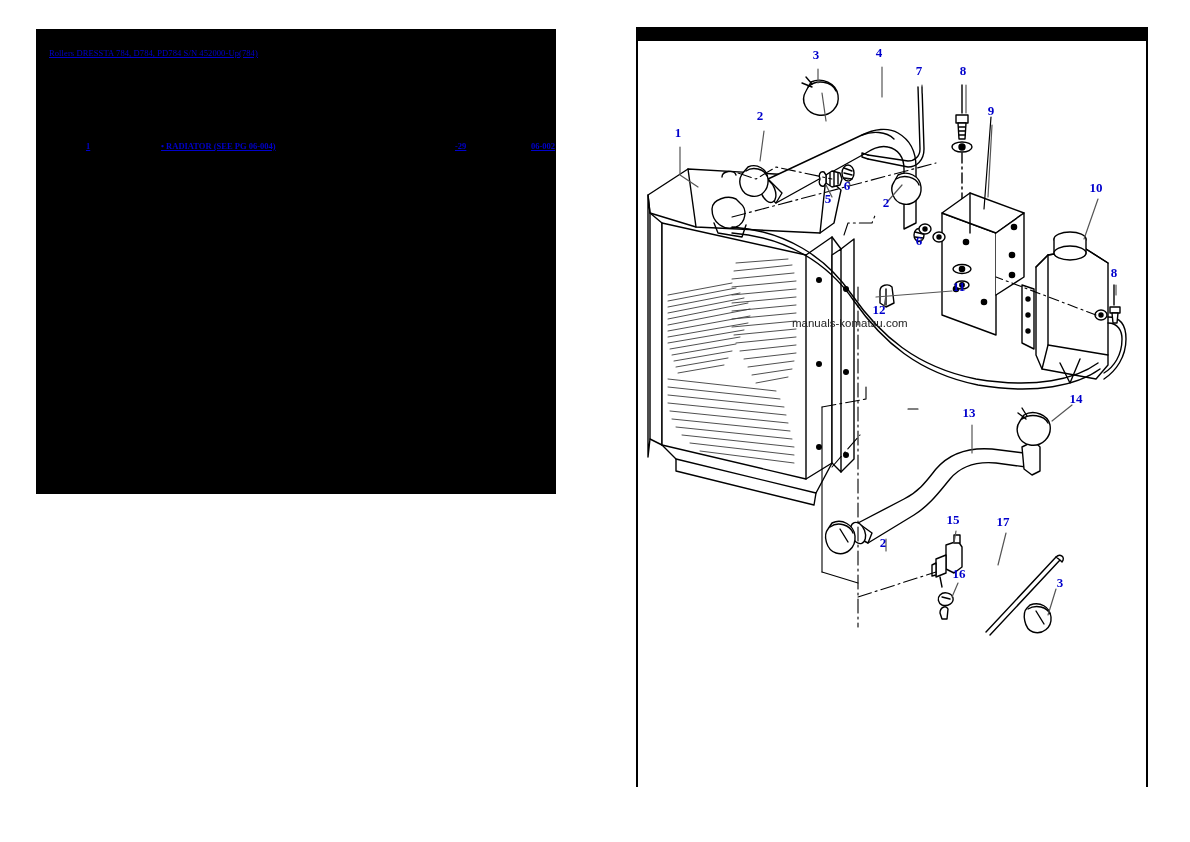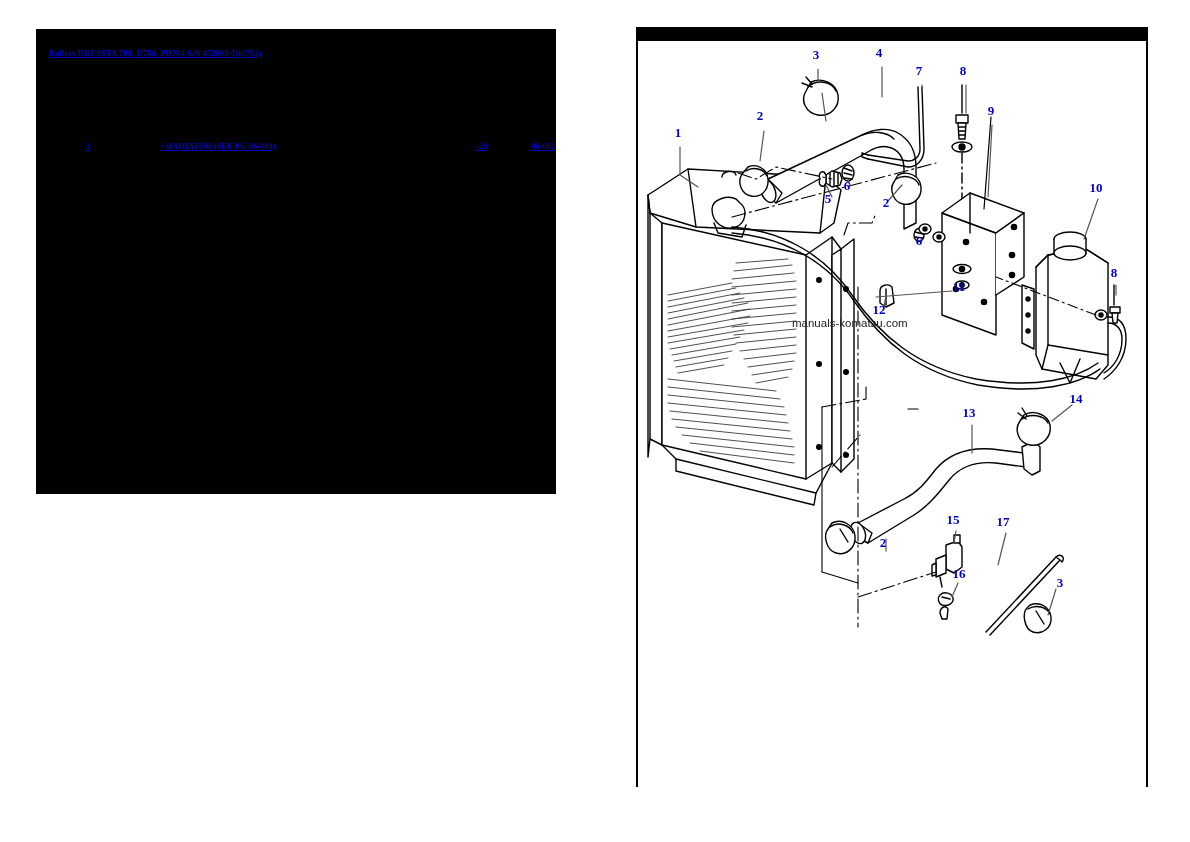--- a/index.html
+++ b/index.html
@@ -3,28 +3,28 @@
 <meta charset="utf-8">
 <style>
   html,body{margin:0;padding:0;background:#ffffff;}
   body{width:1190px;height:842px;position:relative;overflow:hidden;
        font-family:"Liberation Serif", serif;}
 
   
   #parts-panel{position:absolute;left:36px;top:29px;width:520px;height:465px;
                background:#000000;}
   #parts-title{position:absolute;left:13px;top:19px;white-space:nowrap;
-               color:#0000cc;font-size:8.5px;font-weight:bold;
+               color:#0000cc;font-size:8.5px;font-weight:normal;
                text-decoration:underline;letter-spacing:.1px;cursor:pointer;}
   .parts-row{position:absolute;left:0;width:100%;height:14px;}
   .cell{position:absolute;color:#0000cc;font-size:8.5px;font-weight:bold;
         text-decoration:underline;white-space:nowrap;cursor:pointer;}
   .c-item{left:50px;}
   .c-desc{left:125px;}
-  .c-qty {left:440px;}
+  .c-qty {left:419px;}
   .c-page{left:495px;}
 
   
   #diagram-panel{position:absolute;left:636px;top:27px;width:512px;height:760px;
                  background:#ffffff;}
   #diagram-topbar{position:absolute;left:0px;top:0px;width:512px;height:14px;
                   background:#000000;}
   #diagram-border-l{position:absolute;left:0px;top:0px;width:2px;height:760px;
                     background:#000000;}
   #diagram-border-r{position:absolute;left:510px;top:0px;width:2px;height:760px;

